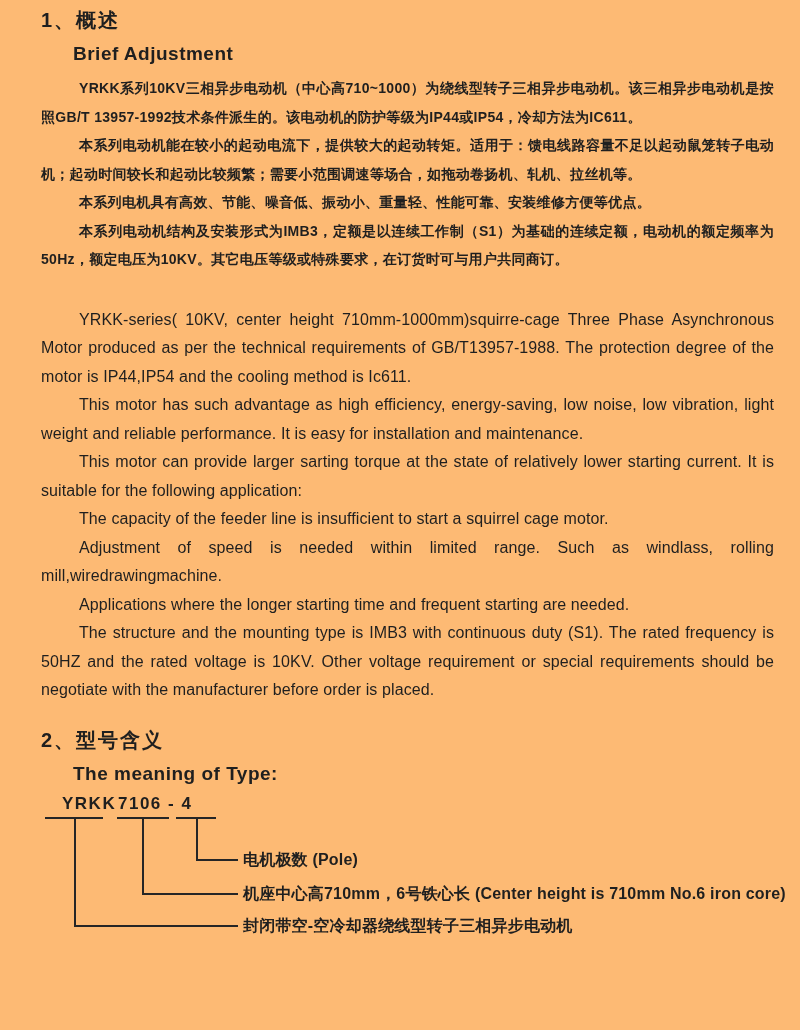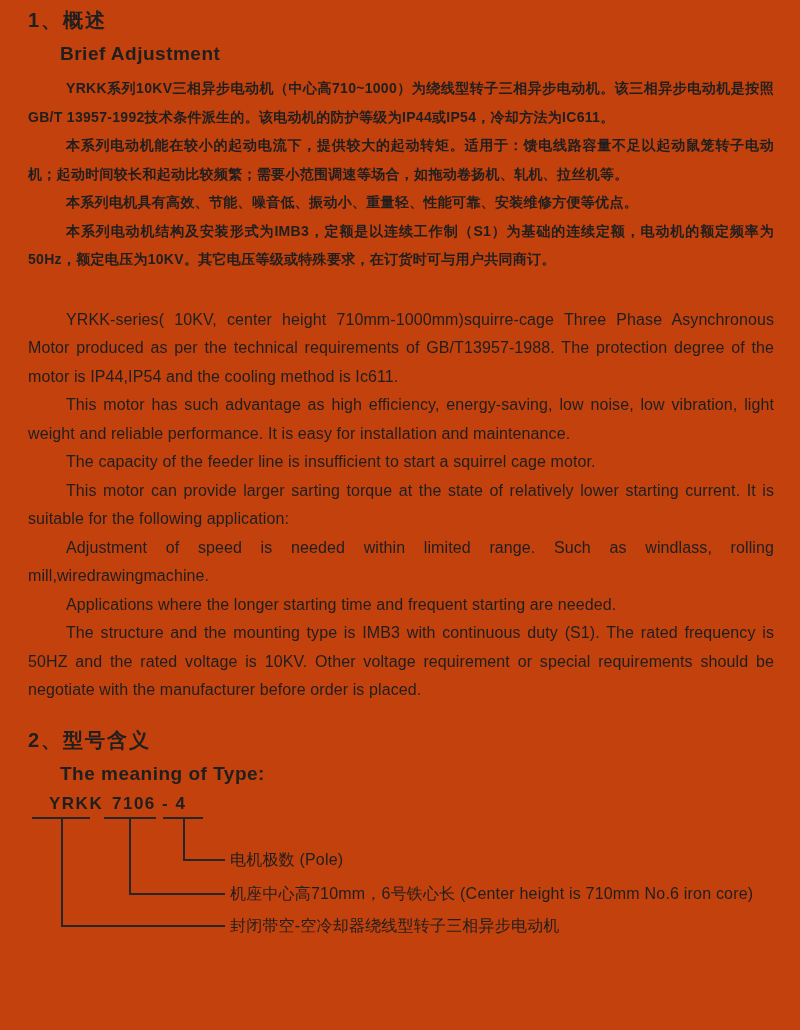--- a/index.html
+++ b/index.html
@@ -5,25 +5,26 @@
   html, body {
     margin: 0;
     padding: 0;
     background: #f5f5f5;
   }
   .page {
     position: relative;
     width: 800px;
     height: 1030px;
     margin: 0 auto;
-    background: #c2410c;
+    background: #fdba74;
     color: #1f1f1f;
     font-family: "Liberation Sans", sans-serif;
     overflow: hidden;
     box-sizing: border-box;
+    padding-left: 13px;
   }
   .content {
     padding: 8px 26px 0 28px;
   }
   .cn-heading {
     font-size: 20px;
     font-weight: 700;
     letter-spacing: 2px;
     margin: 0;
     line-height: 24px;
@@ -71,39 +72,39 @@
   .diagram .code {
     position: absolute;
     top: 1px;
     font-size: 17px;
     font-weight: 700;
     letter-spacing: 1.5px;
     line-height: 22px;
     white-space: nowrap;
   }
   .code-series { left: 21px; }
-  .code-frame  { left: 84px; }
+  .code-frame  { left: 77px; }
   .dline {
     position: absolute;
     background: #262626;
   }
   .ul-a { left: 4px;   top: 25px; width: 58px;  height: 2px; }
   .ul-b { left: 76px;  top: 25px; width: 52px;  height: 2px; }
   .ul-c { left: 135px; top: 25px; width: 40px;  height: 2px; }
   .v1   { left: 33px;  top: 25px; width: 2px;   height: 110px; }
   .v2   { left: 101px; top: 25px; width: 2px;   height: 78px; }
   .v3   { left: 155px; top: 25px; width: 2px;   height: 44px; }
   .h1l  { left: 155px; top: 67px; width: 42px;  height: 2px; }
   .h2l  { left: 101px; top: 101px; width: 96px; height: 2px; }
   .h3l  { left: 33px;  top: 133px; width: 164px; height: 2px; }
   .dlabel {
     position: absolute;
     left: 202px;
     font-size: 16px;
-    font-weight: 400;
+    font-weight: 700;
     line-height: 20px;
     white-space: nowrap;
     letter-spacing: 0.2px;
   }
   .dlabel-1 { top: 58px; }
   .dlabel-2 { top: 92px; }
   .dlabel-3 { top: 124px; }
 </style>
 </head>
 <body>
@@ -117,22 +118,22 @@
     <div class="cn-block">
       <p>YRKK系列10KV三相异步电动机（中心高710~1000）为绕线型转子三相异步电动机。该三相异步电动机是按照GB/T 13957-1992技术条件派生的。该电动机的防护等级为IP44或IP54，冷却方法为IC611。</p>
       <p>本系列电动机能在较小的起动电流下，提供较大的起动转矩。适用于：馈电线路容量不足以起动鼠笼转子电动机；起动时间较长和起动比较频繁；需要小范围调速等场合，如拖动卷扬机、轧机、拉丝机等。</p>
       <p>本系列电机具有高效、节能、噪音低、振动小、重量轻、性能可靠、安装维修方便等优点。</p>
       <p>本系列电动机结构及安装形式为IMB3，定额是以连续工作制（S1）为基础的连续定额，电动机的额定频率为50Hz，额定电压为10KV。其它电压等级或特殊要求，在订货时可与用户共同商订。</p>
     </div>
 
     <div class="en-block">
       <p>YRKK-series( 10KV, center height 710mm-1000mm)squirre-cage Three Phase Asynchronous Motor produced as per the technical requirements of GB/T13957-1988. The protection degree of the motor is IP44,IP54 and the cooling method is Ic611.</p>
       <p>This motor has such advantage as high efficiency, energy-saving, low noise, low vibration, light weight and reliable performance. It is easy for installation and maintenance.</p>
+      <p>This motor can provide larger sarting torque at the state of relatively lower starting current. It is suitable for the following application:</p>
       <p>The capacity of the feeder line is insufficient to start a squirrel cage motor.</p>
-      <p>This motor can provide larger sarting torque at the state of relatively lower starting current. It is suitable for the following application:</p>
       <p>Adjustment of speed is needed within limited range. Such as windlass, rolling mill,wiredrawingmachine.</p>
       <p>Applications where the longer starting time and frequent starting are needed.</p>
       <p>The structure and the mounting type is IMB3 with continuous duty (S1). The rated frequency is 50HZ and the rated voltage is 10KV. Other voltage requirement or special requirements should be negotiate with the manufacturer before order is placed.</p>
     </div>
 
     <h1 class="cn-heading section2-heading">2、型号含义</h1>
     <h2 class="en-heading">The meaning of Type:</h2>
 
     <div class="diagram">
       <span class="code code-series">YRKK</span>

